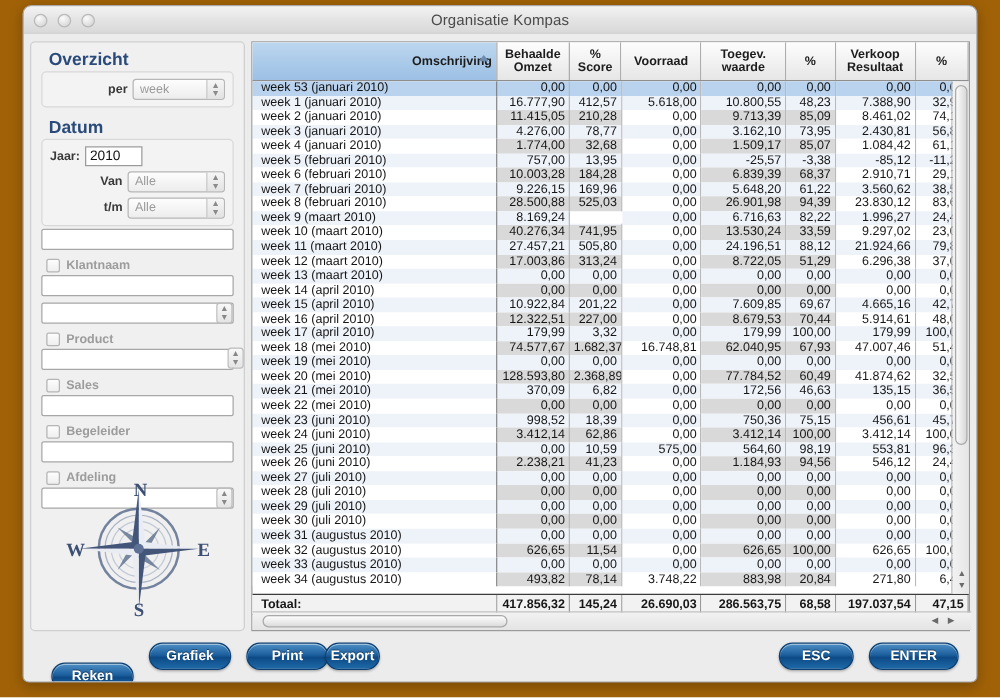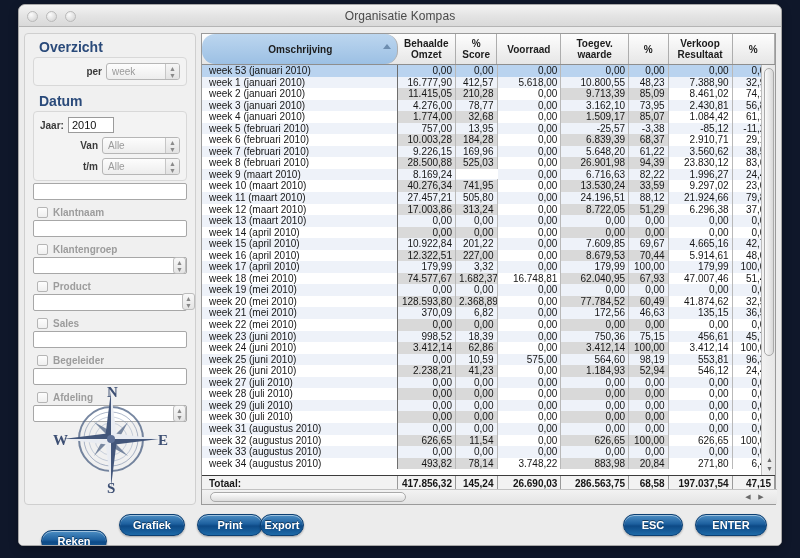--- a/index.html
+++ b/index.html
@@ -7,21 +7,21 @@
     width: 800px; height: 558px;
     font-family: "Liberation Sans", sans-serif;
     background: #ffffff;
     overflow: hidden;
   }
 
   
   #desktop {
     position: relative;
     width: 800px; height: 558px;
-    background: #0f172a;
+    background: #a16207;
   }
 
   
   #window {
     position: absolute;
     left: 18px; top: 4px;
     width: 764px; height: 542px;
     background: #ececec;
     border: 1px solid #a8a8a8;
     border-radius: 7px 7px 5px 5px;
@@ -191,24 +191,23 @@
     font-size: 10px;
     font-weight: bold;
     color: #1c1c1c;
     border-right: 1px solid #adadad;
     background: linear-gradient(to bottom, #fdfdfd, #e6e6e6);
     line-height: 11px;
     padding: 0 3px;
   }
   .th.sorted {
     background: linear-gradient(to bottom, #bcd6ef, #9cc0e4);
-    justify-content: center;
+    justify-content: flex-end;
     padding-left: 5px;
     position: relative;
-    border-radius: 13px;
   }
   .th.sorted .sort-arrow {
     position: absolute; right: 6px; top: 10px;
     width: 0; height: 0;
     border-left: 4px solid transparent;
     border-right: 4px solid transparent;
     border-bottom: 5px solid #6d8daf;
   }
   #rows-viewport {
     position: relative;
@@ -386,24 +385,20 @@
             <div class="sel-block">
               <div class="sel-head">
                 <div class="cbx"></div>
                 <span class="sel-label">Klantnaam</span>
               </div>
               <div class="sel-input-wrap">
                 <div class="sel-input"></div>
               </div>
             </div>
             <div class="sel-block">
-              <div class="sel-head">
-                <div class="cbx"></div>
-                <span class="sel-label">Klantengroep</span>
-              </div>
               <div class="sel-input-wrap">
                 <div class="sel-input"></div>
                 <div class="sel-stepper">▲<br>▼</div>
               </div>
             </div>
             <div class="sel-block">
               <div class="sel-head">
                 <div class="cbx"></div>
                 <span class="sel-label">Product</span>
               </div>
@@ -765,21 +760,21 @@
               <div class="td" style="width: 42px;">98,19</div>
               <div class="td" style="width: 68px;">553,81</div>
               <div class="td" style="width: 45px;">96,31</div>
             </div>
             <div class="tr odd">
               <div class="td desc" style="width: 209px;">week 26 (juni 2010)</div>
               <div class="td shade" style="width: 62px;">2.238,21</div>
               <div class="td shade" style="width: 44px;">41,23</div>
               <div class="td" style="width: 68px;">0,00</div>
               <div class="td shade" style="width: 72px;">1.184,93</div>
-              <div class="td shade" style="width: 42px;">52,94</div>
+              <div class="td shade" style="width: 42px;">94,56</div>
               <div class="td" style="width: 68px;">546,12</div>
               <div class="td" style="width: 45px;">24,40</div>
             </div>
             <div class="tr even">
               <div class="td desc" style="width: 209px;">week 27 (juli 2010)</div>
               <div class="td" style="width: 62px;">0,00</div>
               <div class="td" style="width: 44px;">0,00</div>
               <div class="td" style="width: 68px;">0,00</div>
               <div class="td" style="width: 72px;">0,00</div>
               <div class="td" style="width: 42px;">0,00</div>

